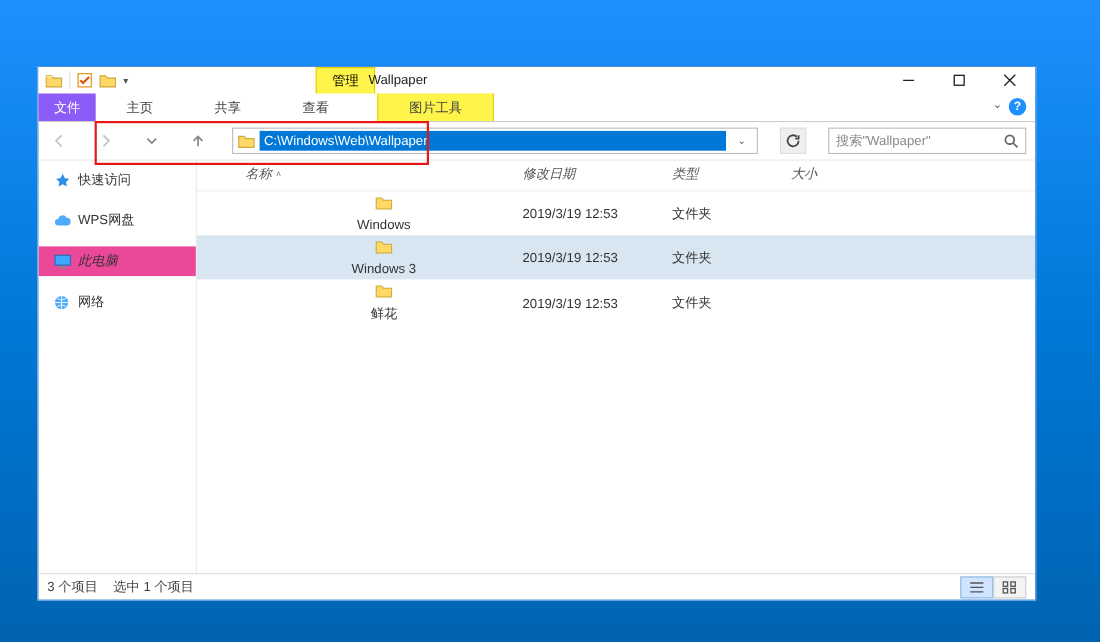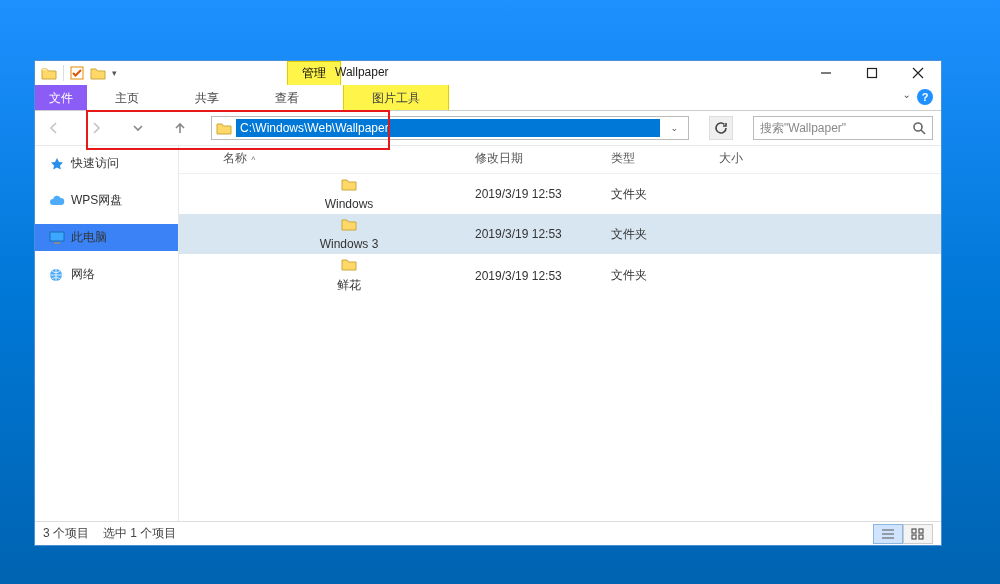--- a/index.html
+++ b/index.html
@@ -101,31 +101,32 @@
     border-top: 1px solid #e8e8e8;
   }
   .sidebar {
     width: 144px; border-right: 1px solid #e8e8e8;
     font-size: 12px; padding-top: 4px;
   }
   .side-item {
     display: flex; align-items: center; gap: 6px;
     padding: 5px 8px 5px 14px; color: #333;
   }
-  .side-item.selected { background: #3b82f6; }
+  .side-item.selected { background: #ec4899; font-style: italic; }
   .side-sep { height: 10px; }
   .star-icon, .cloud-icon, .monitor-icon, .globe-icon { width: 16px; height: 14px; flex-shrink: 0; }
 
   .filelist { flex: 1; font-size: 12px; color: #333; overflow: auto; }
   .columns {
     display: grid;
     grid-template-columns: 252px 136px 108px 80px;
     padding: 4px 0 6px 44px;
     color: #555;
     border-bottom: 1px solid #eee;
+    font-style: italic;
   }
   .columns div { display: flex; align-items: center; gap: 4px; }
   .sort-caret { font-size: 8px; color: #777; }
   .row {
     display: grid;
     grid-template-columns: 252px 136px 108px 80px;
     padding: 3px 0 3px 44px;
     align-items: center;
   }
   .row.selected { background: #d8e6f2; }

